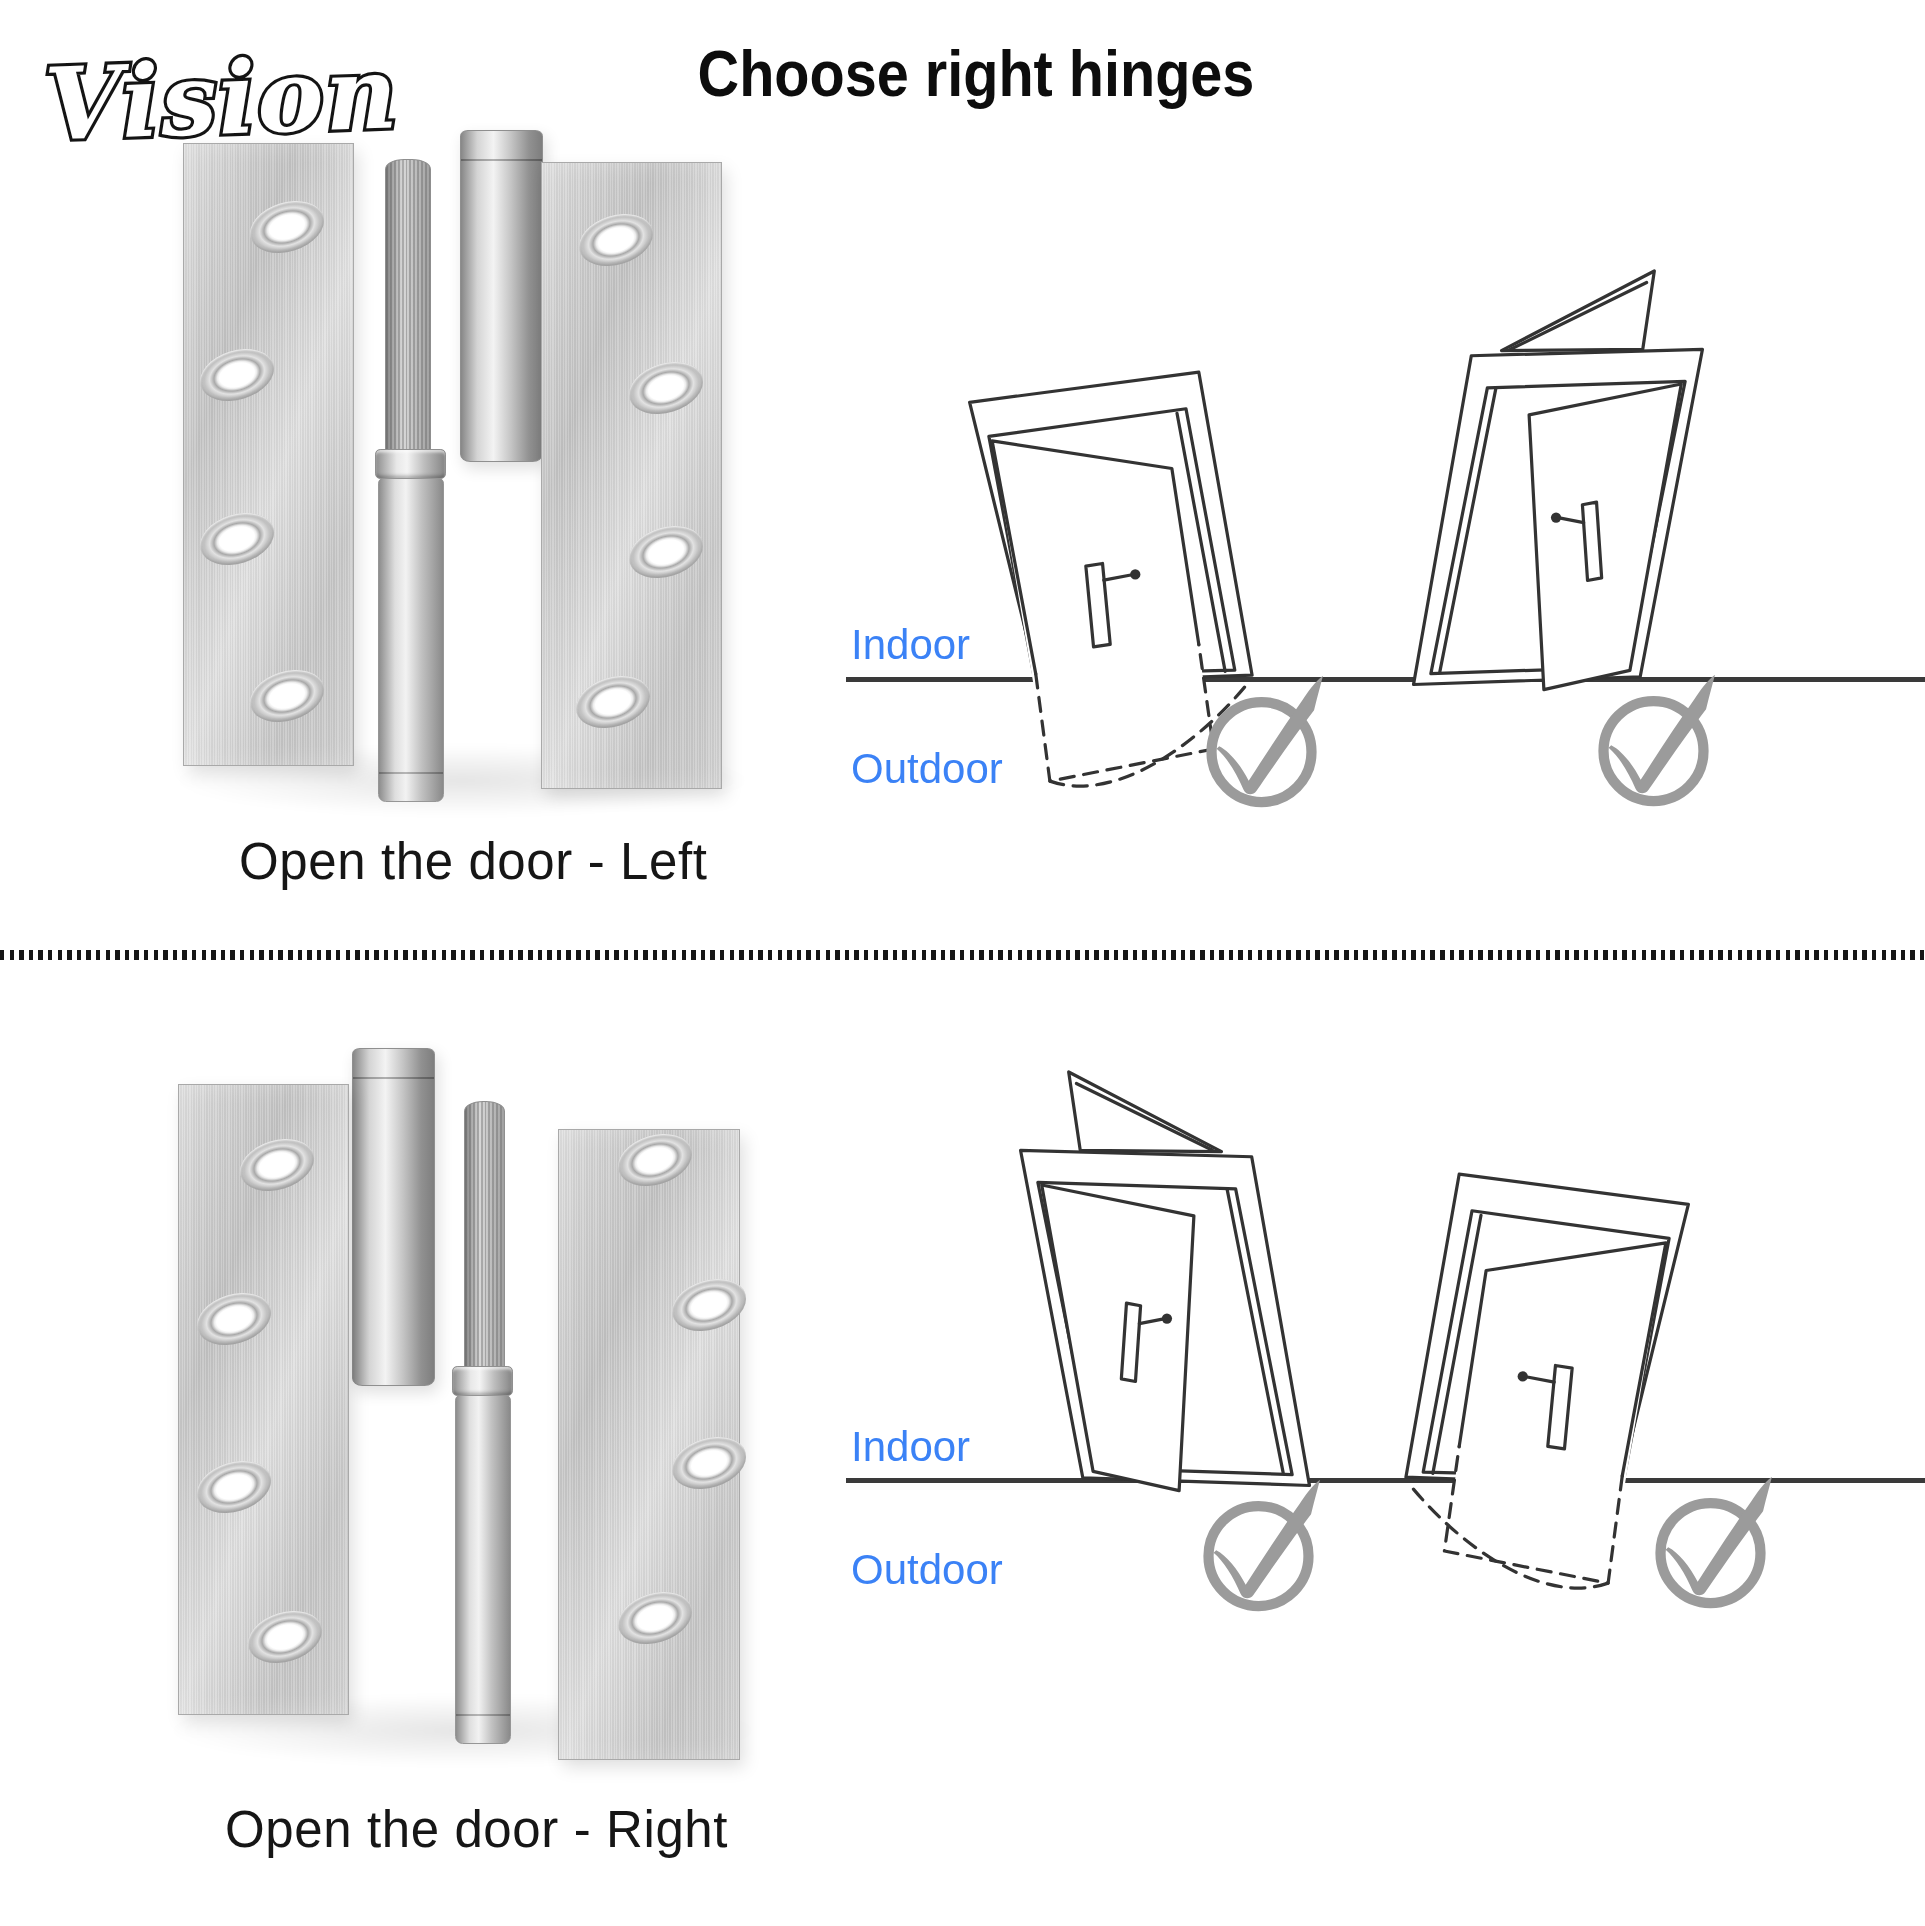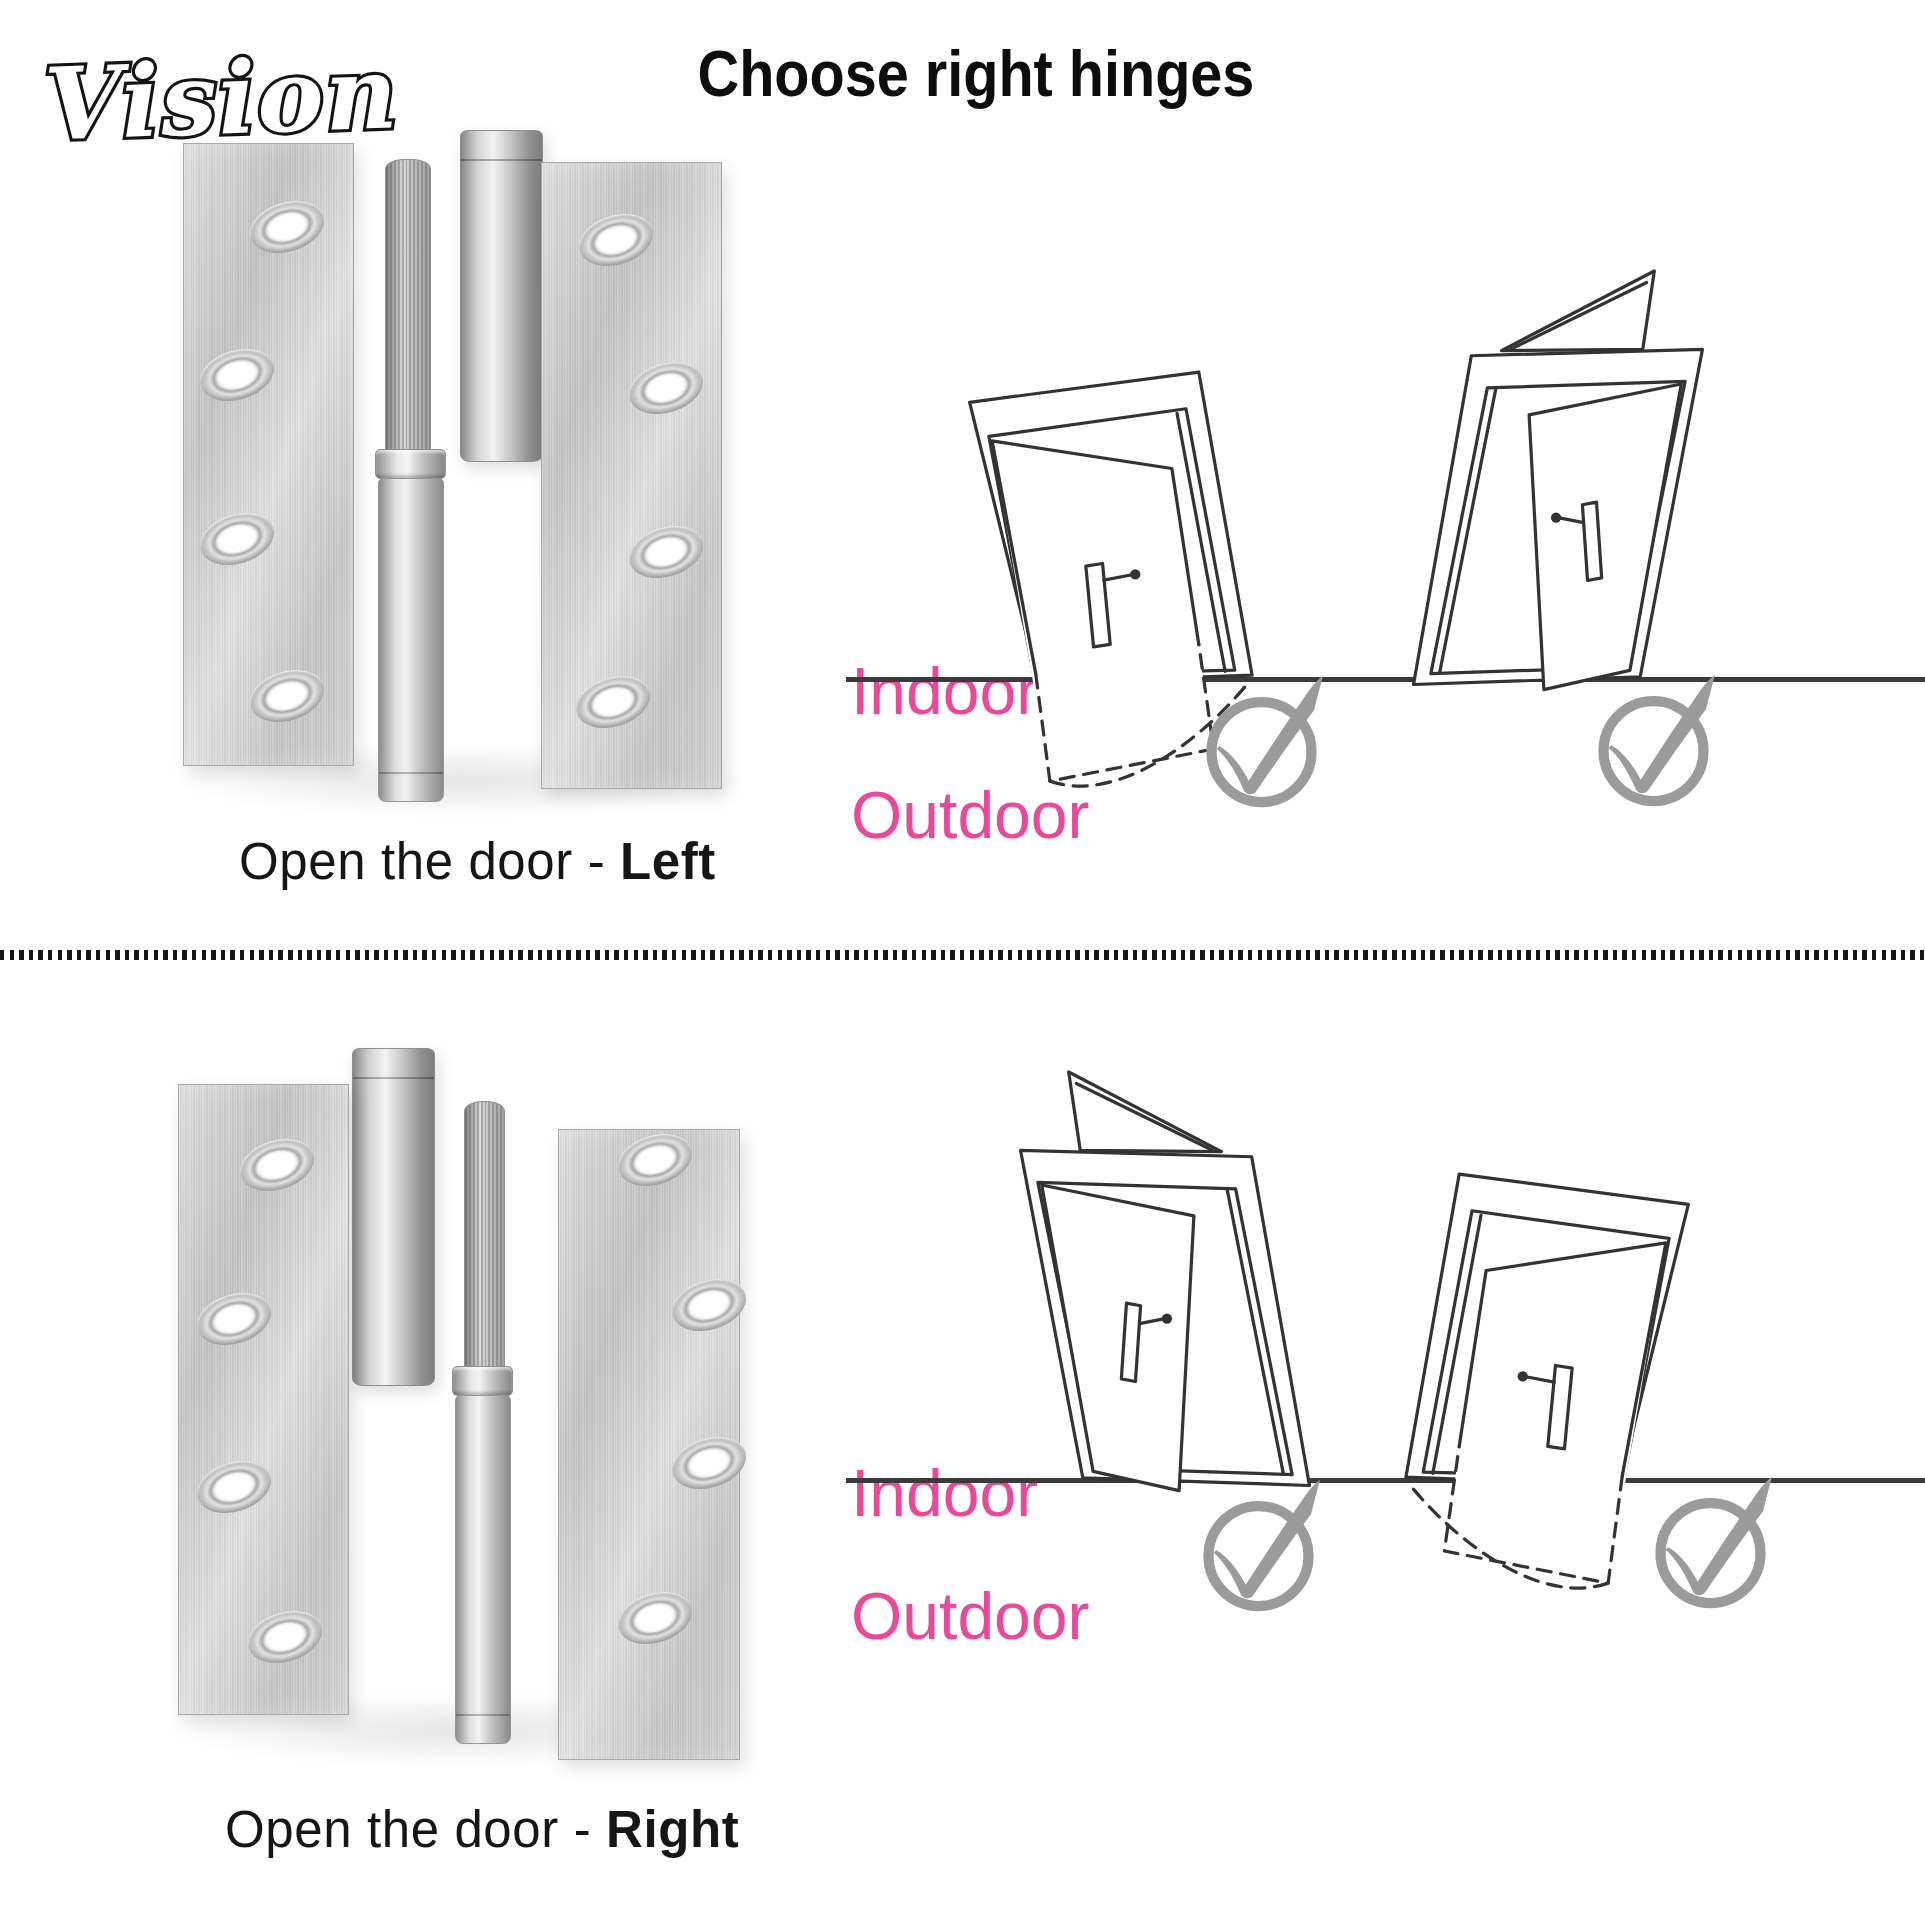--- a/index.html
+++ b/index.html
@@ -4,22 +4,22 @@
 <style>
   html,body{margin:0;padding:0;background:#fff;}
   .canvas{position:relative;width:1925px;height:1926px;background:#ffffff;overflow:hidden;
           font-family:"Liberation Sans", sans-serif;color:#111;}
 
   
   .heading{position:absolute;left:655px;top:37px;width:642px;text-align:center;
            font-size:64px;font-weight:bold;letter-spacing:0;color:#0d0d0d;
            transform:scaleX(.9);transform-origin:center;white-space:nowrap;}
   .caption{position:absolute;font-size:51px;color:#161616;white-space:nowrap;letter-spacing:0.6px;}
-  .caption b{font-weight:bold;}
-  .side-label{position:absolute;font-size:66px;color:#ec4899;white-space:nowrap;margin-top:32px;}
+  .caption b{font-weight:normal;}
+  .side-label{position:absolute;font-size:42px;color:#3b82f6;white-space:nowrap;}
 
   
   .ground-line{position:absolute;height:4.5px;background:#3a3a3a;z-index:1;}
   .dotted-divider{position:absolute;left:0;top:950px;width:1925px;height:9.6px;
     background:repeating-linear-gradient(90deg,#161616 0 4.5px,transparent 4.5px 9.6px);}
 
   
   .plate{position:absolute;border:0.6px solid #a9a9a9;
     background:
       repeating-linear-gradient(90deg, rgba(255,255,255,.14) 0 1.3px, rgba(60,60,60,.05) 1.3px 2.6px),

